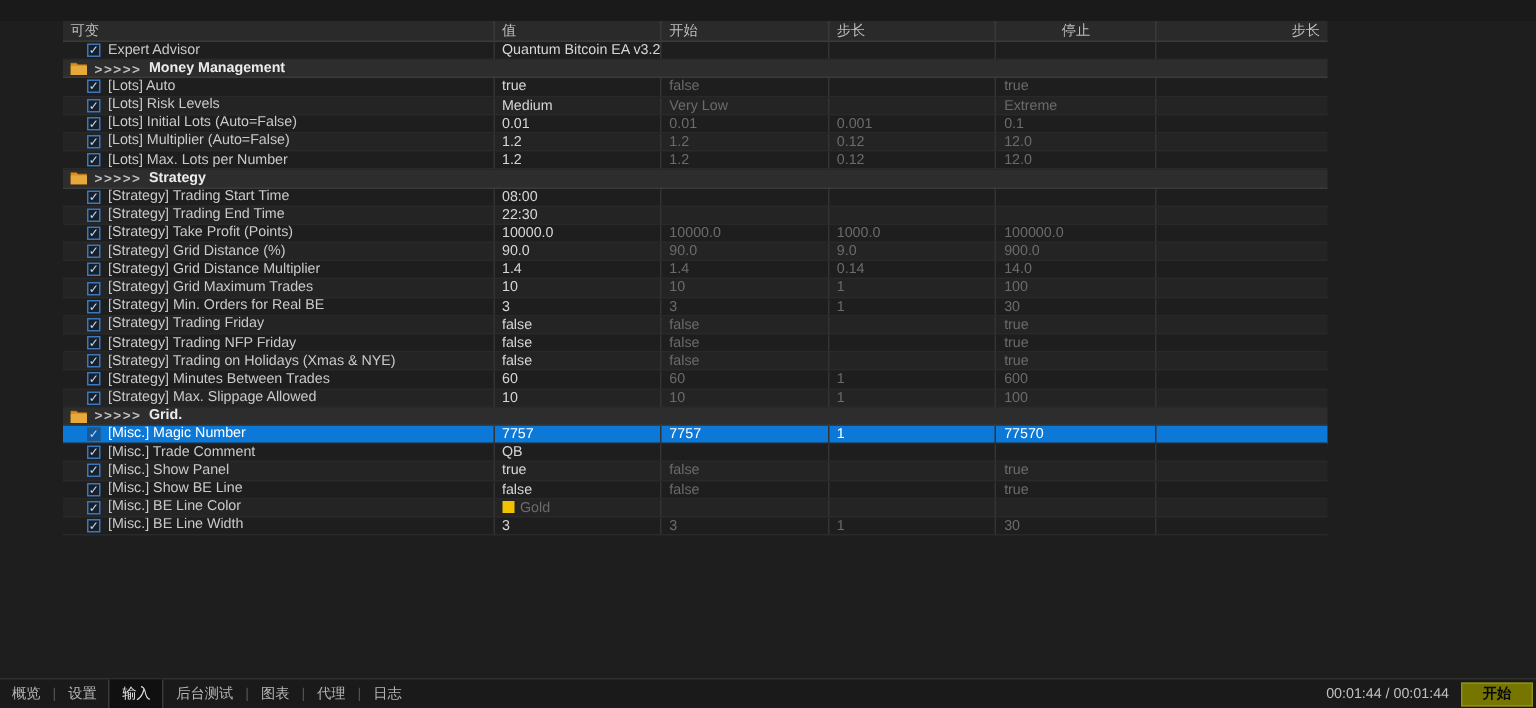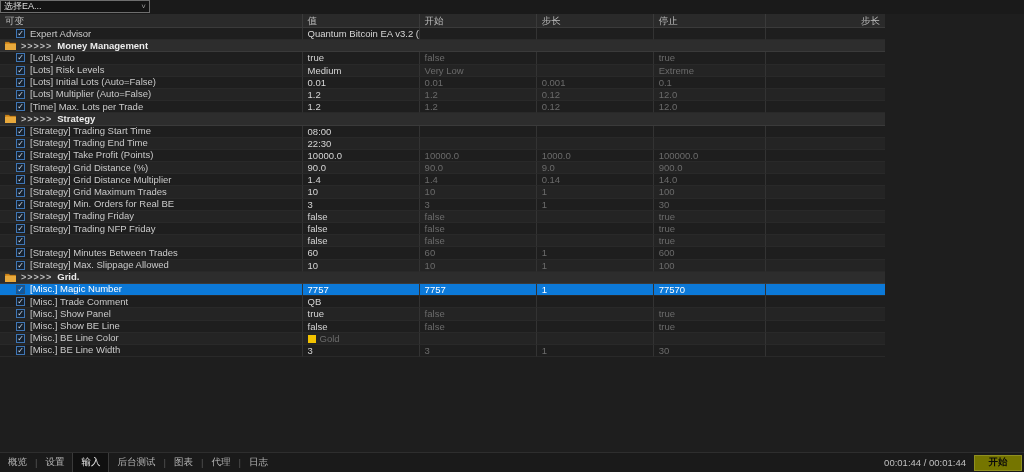--- a/index.html
+++ b/index.html
@@ -15,21 +15,21 @@
   .topbar { position:absolute; top:0; left:0; width:1024px; height:14px; background:#1A1A1A; display:flex; }
   .combo {
     height:13px; margin-top:0px; background:#141414; border:1px solid #6E6E6E;
     display:flex; align-items:center; justify-content:space-between;
     color:#DEDEDE; font-size:9px; padding:0 3px; cursor:default;
   }
   .combo.ea { width:150px; }
   .combo.result { flex:1; border-color:#8A8A8A; }
   .combo .chev { color:#9a9a9a; font-size:8px; transform:scaleY(.8); }
   
-  .grid { position:absolute; top:14px; left:0; width:885px; }
+  .grid { position:absolute; top:14px; left:0; width:885px;padding-left:42px; }
   .hdr { display:flex; height:14px; background:#2A2A2A; border-bottom:1px solid #3A3A3A; }
   .hdr .hcell { color:#BDBDBD; font-size:9.5px; line-height:14px; padding:0 5px; border-right:1px solid #3A3A3A; overflow:hidden; white-space:nowrap; }
   .hdr .hcell:last-child { border-right:none; }
   .row { display:flex; height:12.2px; line-height:12.2px; background:#1E1E1E; white-space:nowrap; }
   .row.alt { background:#242424; }
   .row.group { background:#2D2D2D; }
   .row.selected { background:#0C79D8; }
   .row.selected .cell, .row.selected .c-var { color:#FFFFFF !important; }
   .cell { padding:0 5px; border-right:1px solid #333333; border-bottom:1px solid #292929; overflow:hidden; font-size:9.5px; }
   .cell:last-child { border-right:none; }
@@ -61,33 +61,29 @@
   .start-btn {
     background:#757500; color:#0A0A0A; border:1px solid #8F8F20;
     height:16px; width:48px; font-size:9.5px; font-weight:bold;
     display:flex; align-items:center; justify-content:center; cursor:pointer;
   }
 </style>
 </head>
 <body>
 
 <div class="topbar">
-  <div class="combo ea">
-    <span>选择EA...</span>
-    <span class="chev">˅</span>
-  </div>
 </div>
 
 <div class="grid">
   <div class="hdr" id="hdr">
       <div class="hcell" style="width: 352px; text-align: left;">可变</div>
       <div class="hcell" style="width: 135px; text-align: left;">值</div>
       <div class="hcell" style="width: 135px; text-align: left;">开始</div>
       <div class="hcell" style="width: 135px; text-align: left;">步长</div>
-      <div class="hcell" style="width: 129px; text-align: left;">停止</div>
+      <div class="hcell" style="width: 129px; text-align: center;">停止</div>
       <div class="hcell" style="width: 138px; text-align: right;">步长</div>
     </div>
   <div id="rows">
       <div class="row">
         <div class="cell c-var" style="width: 352px;">
           <span class="checkbox">✓</span>
           <span>Expert Advisor</span>
         </div>
         <div class="cell c-val" style="width: 135px;">Quantum Bitcoin EA v3.2 (16/02/2026)</div>
         <div class="cell dim" style="width: 135px;"></div>
@@ -145,21 +141,21 @@
         </div>
         <div class="cell c-val" style="width: 135px;">1.2</div>
         <div class="cell dim" style="width: 135px;">1.2</div>
         <div class="cell dim" style="width: 135px;">0.12</div>
         <div class="cell dim" style="width: 129px;">12.0</div>
         <div class="cell dim" style="width: 138px;"></div>
       </div>
       <div class="row">
         <div class="cell c-var" style="width: 352px;">
           <span class="checkbox">✓</span>
-          <span>[Time] Max. Lots per Trade</span>
+          <span>[Lots] Max. Lots per Number</span>
         </div>
         <div class="cell c-val" style="width: 135px;">1.2</div>
         <div class="cell dim" style="width: 135px;">1.2</div>
         <div class="cell dim" style="width: 135px;">0.12</div>
         <div class="cell dim" style="width: 129px;">12.0</div>
         <div class="cell dim" style="width: 138px;"></div>
       </div>
       <div class="row alt group">
         <div class="groupcell">
           <svg width="11" height="9" viewBox="0 0 11 9">
@@ -265,20 +261,21 @@
         </div>
         <div class="cell c-val" style="width: 135px;">false</div>
         <div class="cell dim" style="width: 135px;">false</div>
         <div class="cell dim" style="width: 135px;"></div>
         <div class="cell dim" style="width: 129px;">true</div>
         <div class="cell dim" style="width: 138px;"></div>
       </div>
       <div class="row alt">
         <div class="cell c-var" style="width: 352px;">
           <span class="checkbox">✓</span>
+          <span>[Strategy] Trading on Holidays (Xmas &amp; NYE)</span>
         </div>
         <div class="cell c-val" style="width: 135px;">false</div>
         <div class="cell dim" style="width: 135px;">false</div>
         <div class="cell dim" style="width: 135px;"></div>
         <div class="cell dim" style="width: 129px;">true</div>
         <div class="cell dim" style="width: 138px;"></div>
       </div>
       <div class="row">
         <div class="cell c-var" style="width: 352px;">
           <span class="checkbox">✓</span>

